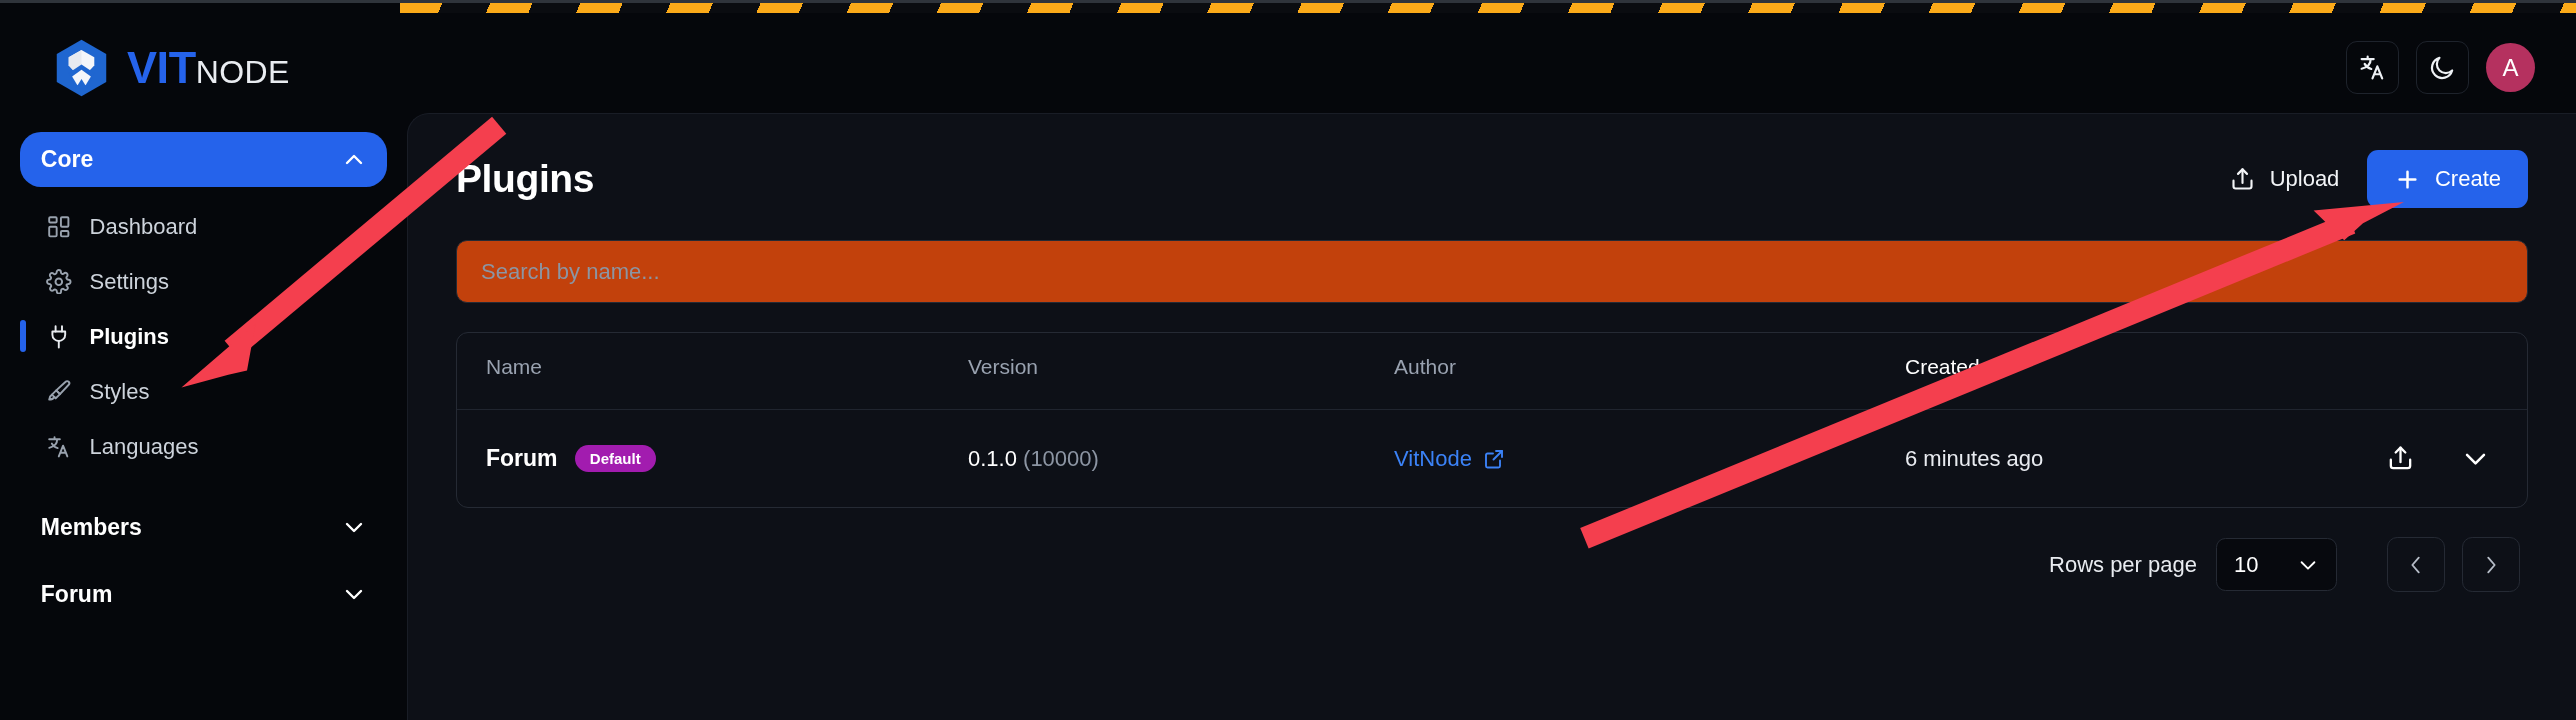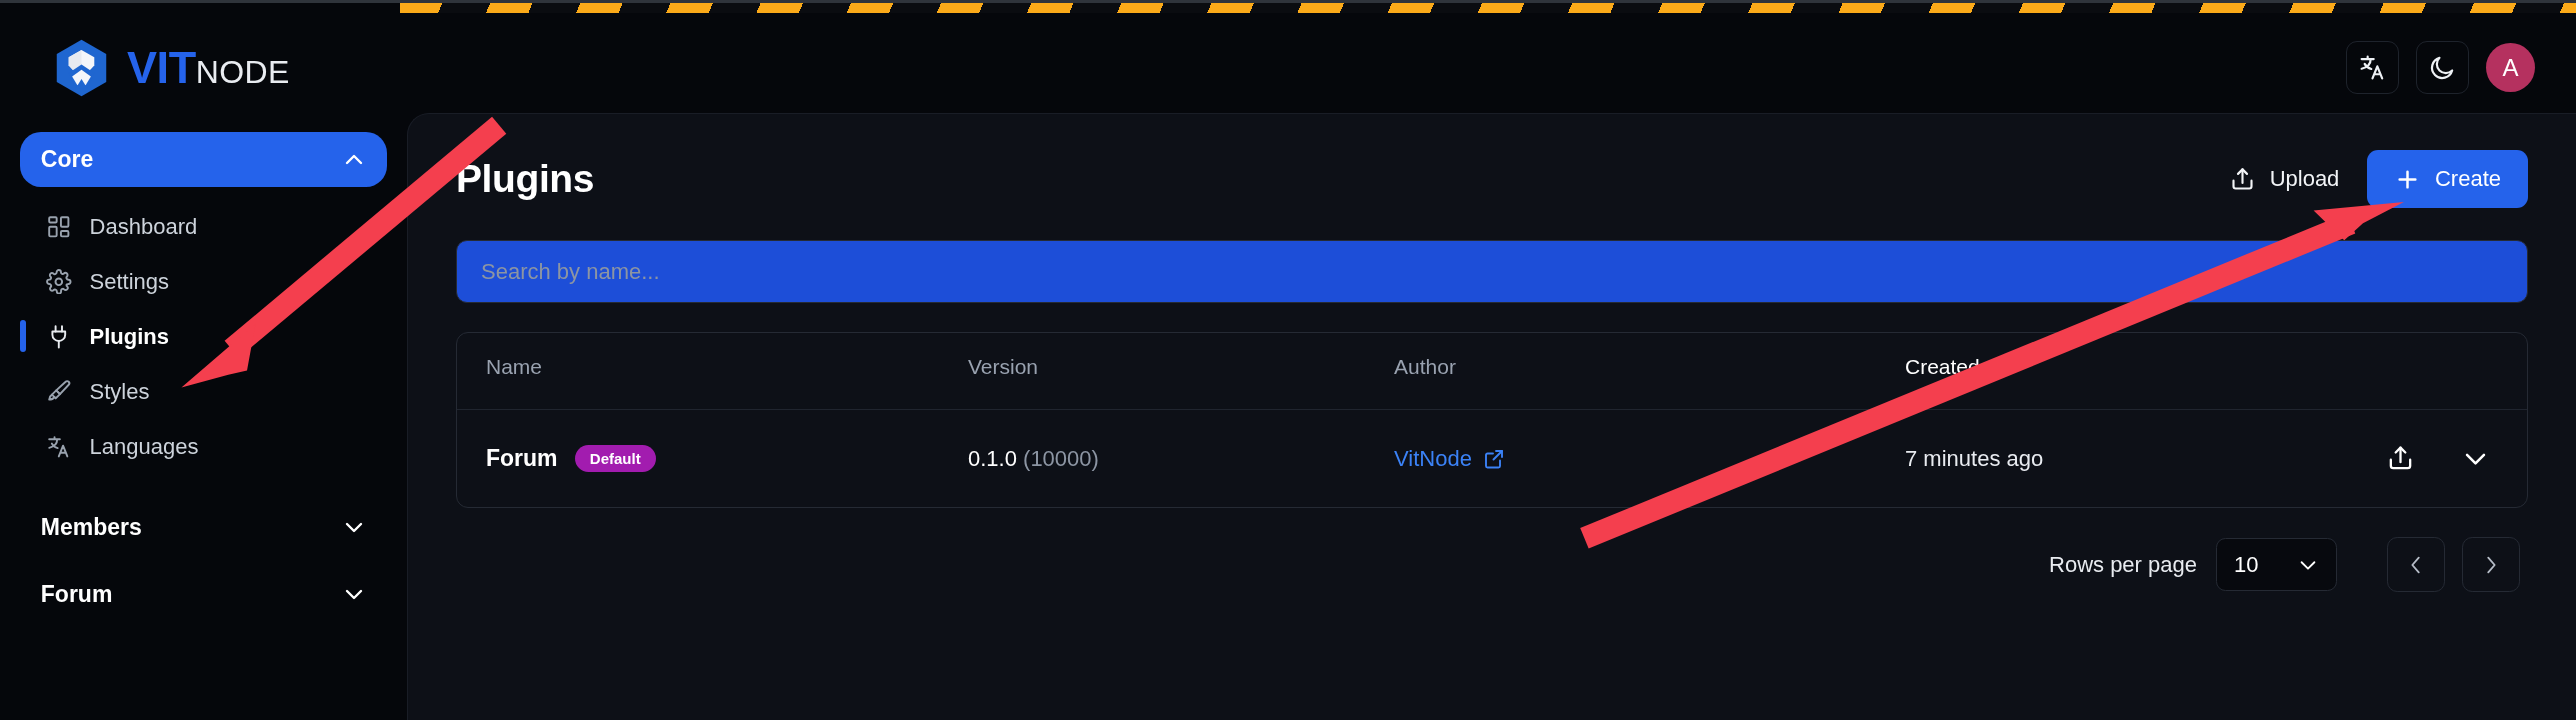--- a/index.html
+++ b/index.html
@@ -112,21 +112,21 @@
     display: flex; align-items: center; gap: 13.6px;
     height: 58px; padding: 0 27px; border-radius: 11px;
     background: #2563eb; border: none;
     color: #ffffff; font-size: 22px; font-weight: 500;
   }
 
   
   #search-wrap { padding: 32px 48px 0 48px; }
   #search-input {
     width: 100%; height: 63px; border-radius: 11px;
-    background: #1d4ed8; border: 0.9px solid #252a34;
+    background: #c2410c; border: 0.9px solid #252a34;
     color: #e7eaef; font-size: 22px;
     font-family: "Liberation Sans", sans-serif;
     padding: 4px 24px; outline: none;
   }
   #search-input::placeholder { color: #8c95a3; }
 
   
   #table-card {
     margin: 29px 48px 0 48px;
     border: 0.9px solid #252a34; border-radius: 12px;
@@ -378,21 +378,21 @@
             <a class="author-link" href="#">
               <span>VitNode</span>
               <svg width="24" height="24" viewBox="0 0 24 24" fill="none" stroke="currentColor" stroke-width="1.9" stroke-linecap="round" stroke-linejoin="round">
                 <path d="M14 4h6v6"></path>
                   <path d="M20 4l-8.5 8.5"></path>
                 <path d="M18 13.5V19a1.5 1.5 0 0 1-1.5 1.5h-11A1.5 1.5 0 0 1 4 19V8a1.5 1.5 0 0 1 1.5-1.5H11"></path>
               </svg>
             </a>
           </td>
           <td class="col-created">
-            <span>7 minutes ago</span>
+            <span>6 minutes ago</span>
           </td>
           <td class="col-actions">
             <span class="row-actions">
               <button class="row-icon-btn">
                 <svg width="29" height="29" viewBox="0 0 24 24" fill="none" stroke="currentColor" stroke-width="1.9" stroke-linecap="round" stroke-linejoin="round">
                   <path d="M12 15V3"></path>
                     <path d="M8 7l4-4 4 4"></path>
                   <path d="M4 13v5a2 2 0 0 0 2 2h12a2 2 0 0 0 2-2v-5"></path>
                 </svg>
               </button>

